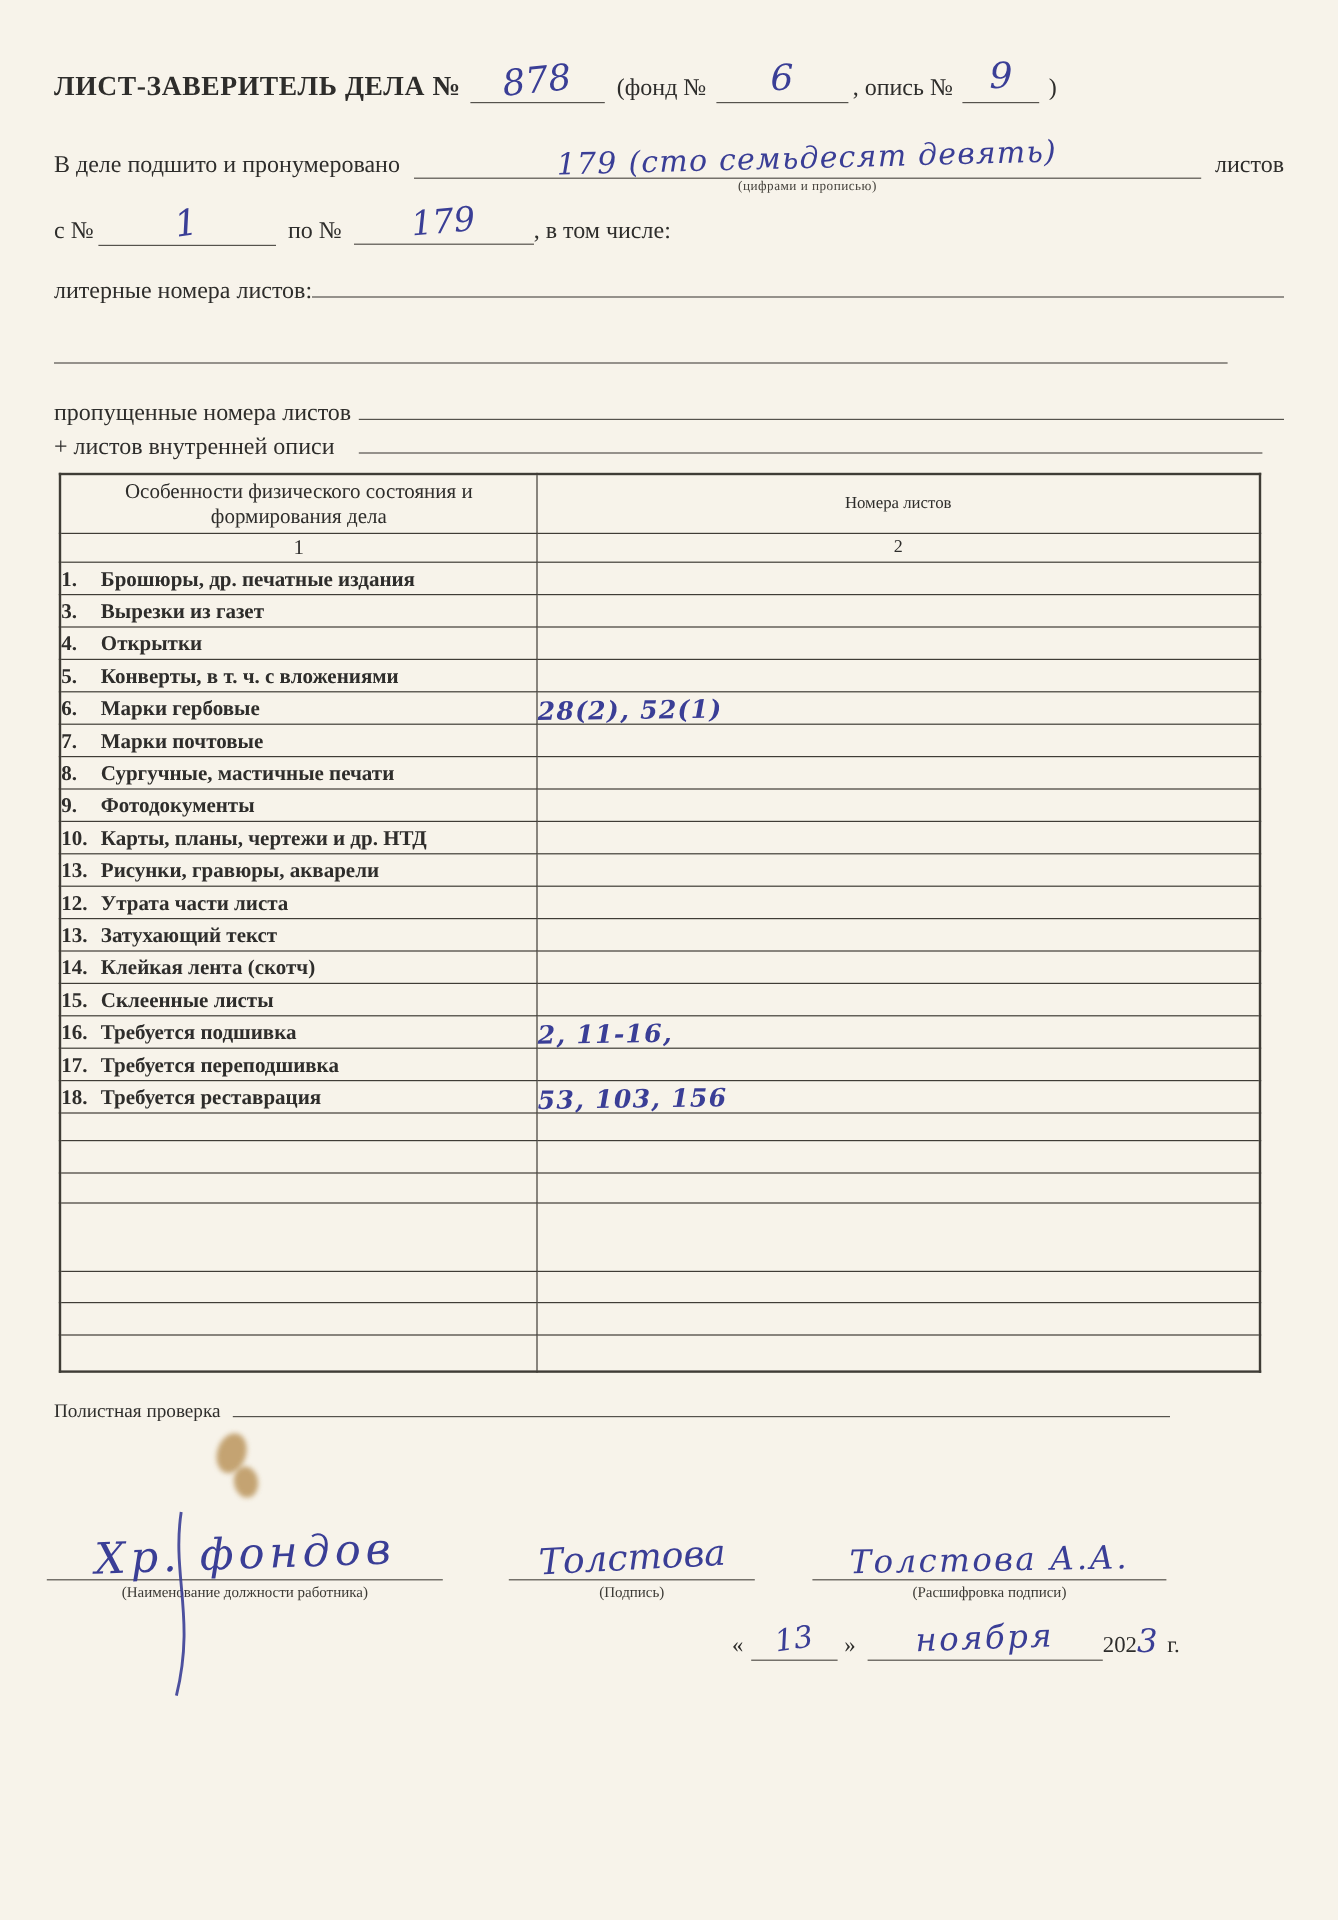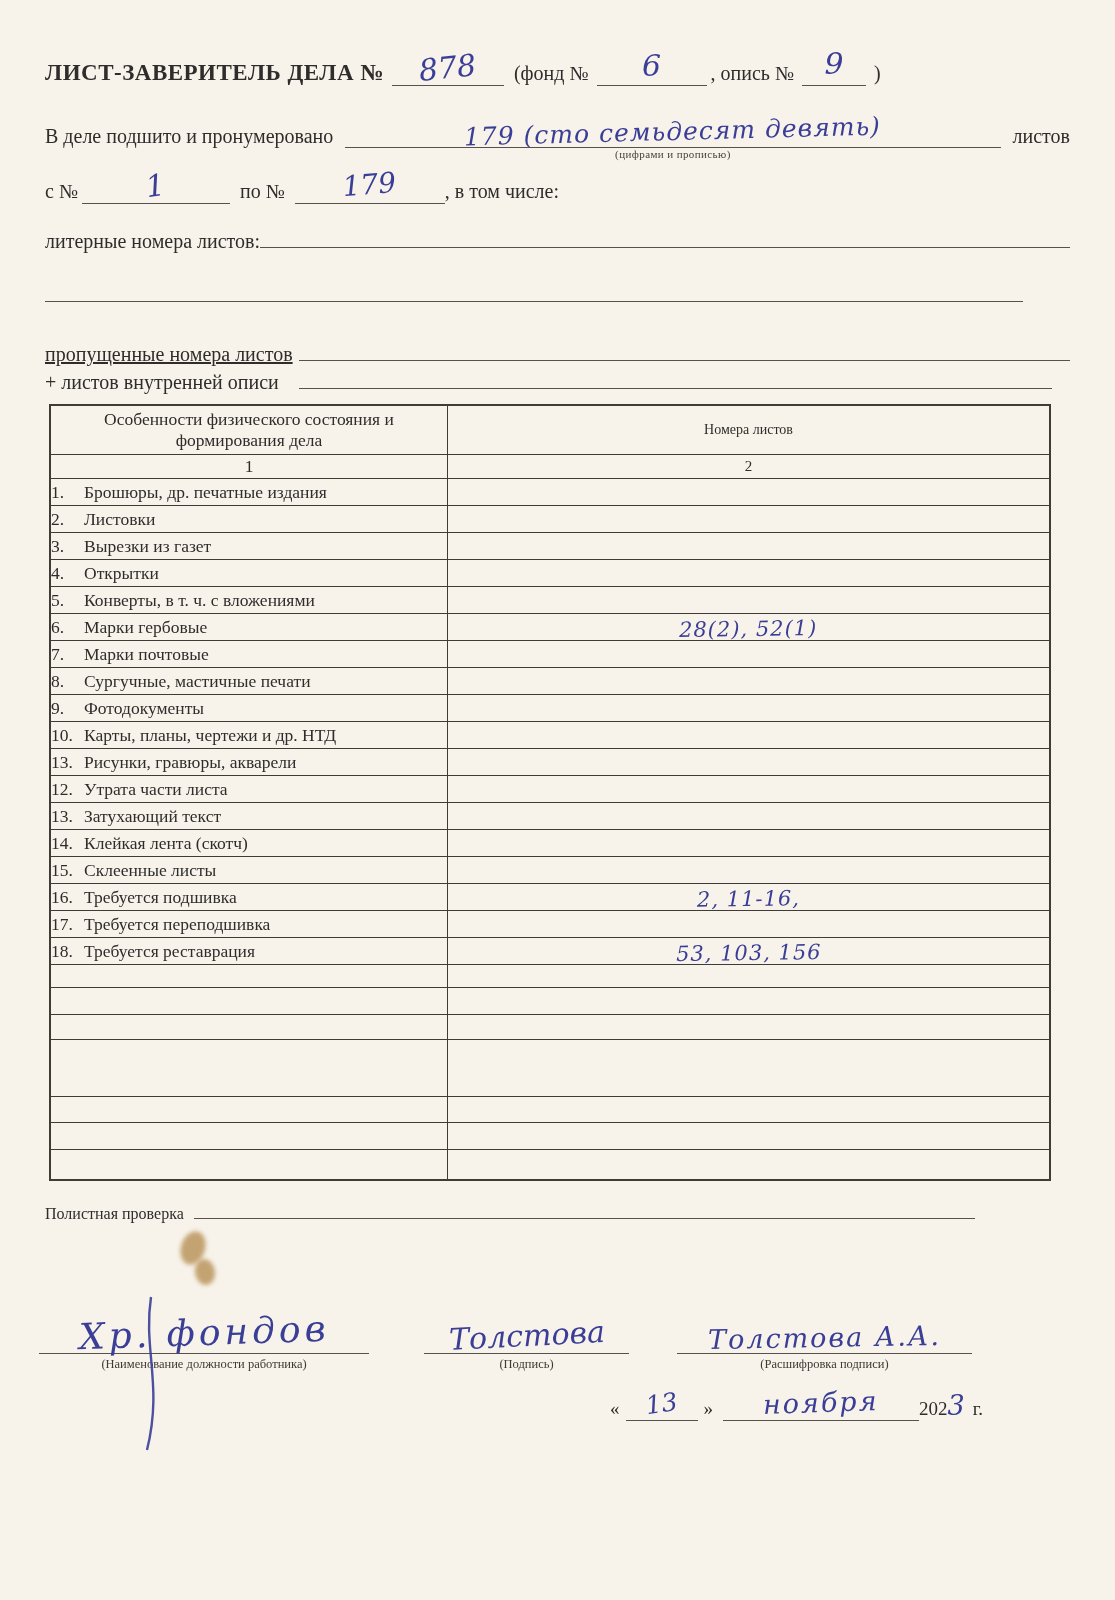--- a/index.html
+++ b/index.html
@@ -41,25 +41,25 @@
     width:1002px;
     margin-left:4px;
     border:2.2px solid #3f3c36;
   }
   table.state td{
     border:1.5px solid #3f3c36;
     padding:0;
     vertical-align:middle;
   }
   td.c1{width:392px;padding:1px 4px 1px 10px;font-size:17.5px;}
-  td.c2{padding:0 0 0 12px;text-align:center;}
+  td.c2{padding:0 0 0 12px;}
   .rownum{display:inline-block;min-width:33px;}
   .head-cell{font-size:14px;text-align:center;height:46px;}
   .num-cell{font-size:15px;text-align:center;height:23px;}
-  tr.item{height:27px;}
+  tr.item{height:27px;font-weight:bold;}
   .cell-hand{font-size:21px;letter-spacing:1px;display:inline-block;transform:rotate(-.8deg) translateY(2px);}
   
   .sig-wrap{display:flex;align-items:flex-end;margin-top:92px;}
   .sig-col{position:relative;text-align:center;}
   .sig-line{border-bottom:1.4px solid #55524c;padding:0 4px 2px 4px;}
   .sig-label{font-size:12.5px;margin-top:3px;color:#3c3a35;white-space:nowrap;}
   .stain{
     position:absolute;border-radius:50%;
     background:#b3894a;filter:blur(2px);opacity:.75;
   }
@@ -99,21 +99,21 @@
     <span class="lbl">, в том числе:</span>
   </div>
 
   <div class="row" style="margin-top:26px;">
     <span class="lbl">литерные номера листов:</span>
     <span class="blank fill"></span>
   </div>
 
   <div class="bare-line" style="margin-top:48px;"></div>
 
-  <div class="row" style="margin-top:41px;text-decoration:underline;">
+  <div class="row" style="margin-top:30px;">
     <span class="lbl">пропущенные номера листов</span>
     <span class="blank fill" style="margin-left:6px;"></span>
   </div>
 
   <div class="row" style="margin-top:5px;gap:10px;">
     <span class="lbl">+ листов внутренней описи</span>
     <span class="blank fill" style="margin-left:10px;margin-right:18px;"></span>
   </div>
 
   <table class="state" style="margin-top:10px;">
@@ -122,24 +122,20 @@
         <td class="c1 head-cell" style="padding:1px 2px;">Особенности физического состояния и формирования дела</td>
         <td class="head-cell">Номера листов</td>
       </tr>
       <tr>
         <td class="c1 num-cell" style="padding:0;">1</td>
         <td class="num-cell">2</td>
       </tr>
 
     <tr class="item">
           <td class="c1"><span class="rownum">1.</span><span>Брошюры, др. печатные издания</span></td>
-          <td class="c2"><span class="hand cell-hand"></span></td>
-        </tr>
-        <tr class="item">
-          <td class="c1"><span class="rownum">2.</span><span>Листовки</span></td>
           <td class="c2"><span class="hand cell-hand"></span></td>
         </tr>
         <tr class="item">
           <td class="c1"><span class="rownum">3.</span><span>Вырезки из газет</span></td>
           <td class="c2"><span class="hand cell-hand"></span></td>
         </tr>
         <tr class="item">
           <td class="c1"><span class="rownum">4.</span><span>Открытки</span></td>
           <td class="c2"><span class="hand cell-hand"></span></td>
         </tr>

